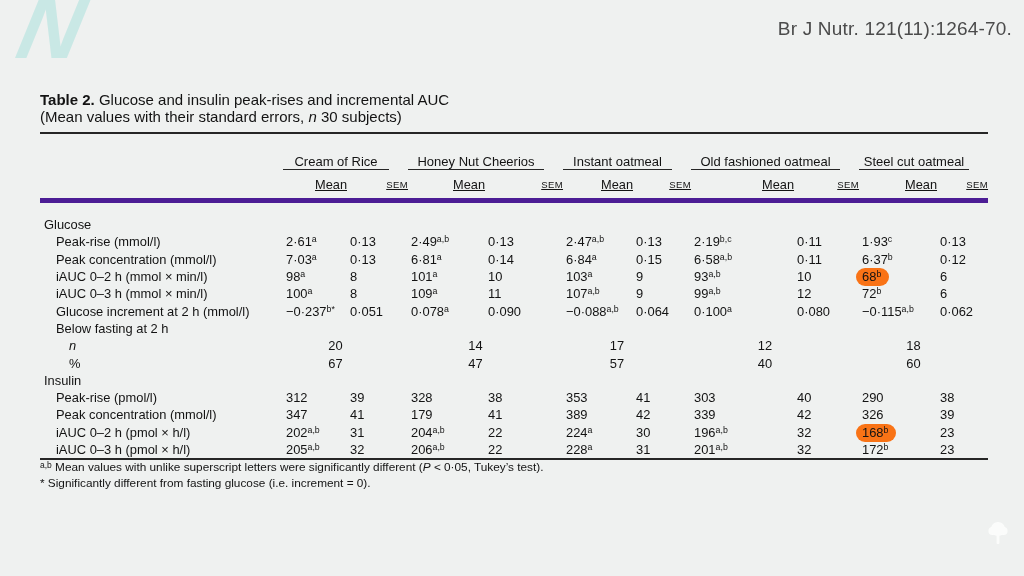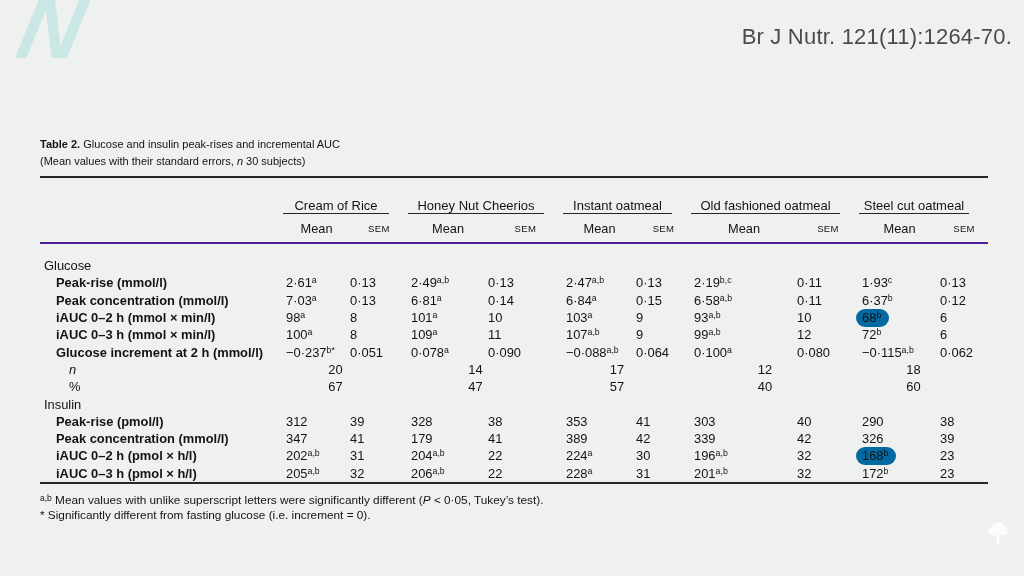--- a/index.html
+++ b/index.html
@@ -8,58 +8,59 @@
     background:#eff1f0;
     font-family:"Liberation Sans", sans-serif;
     color:#131313;
   }
   .logo{
     position:absolute;top:-16px;left:20px;
     font-size:88px;line-height:1;font-weight:bold;font-style:italic;
     color:#c9e8e5;transform:skewX(-12deg);user-select:none;
   }
   .citation{
-    position:absolute;top:24px;right:12px;
-    font-size:22px;color:#4b4b4b;letter-spacing:0.2px;
+    position:absolute;top:18px;right:12px;
+    font-size:19px;color:#4b4b4b;letter-spacing:0.2px;
   }
   .content{position:absolute;left:40px;top:92px;width:948px;}
-  .title{font-size:11px;line-height:16.5px;color:#131313;margin-top:44px;}
+  .title{font-size:15px;line-height:16.5px;color:#131313;}
   .title b{font-weight:bold;}
   .it{font-style:italic;}
 
   table{
     border-collapse:collapse;table-layout:fixed;width:948px;margin-top:7px;
     border-top:2px solid #262626;border-bottom:2px solid #262626;
   }
   th,td{padding:0;white-space:nowrap;font-weight:normal;}
   .grp-row th{height:36px;vertical-align:bottom;}
   .grp-inner{
     margin-right:19px;border-bottom:1.5px solid #262626;
     text-align:center;font-size:13px;
   }
   .sub-row th{
-    height:28px;vertical-align:middle;text-align:center;
-    border-bottom:2px solid #4c1d95;
+    height:28px;vertical-align:middle;text-align:right;
+    border-bottom:5px solid #4c1d95;
+    text-decoration:underline;
   }
   .mean-h{font-size:12.8px;padding-left:3px;}
   .sem-h{font-size:9.5px;letter-spacing:0.4px;padding-left:3px;}
 
   tbody td{height:17.3px;font-size:12.9px;vertical-align:middle;}
   tbody tr:first-child td{padding-top:13px;}
   td.lbl0{padding-left:4px;}
-  td.lbl1{padding-left:16px;font-weight:bold;}
+  td.lbl1{padding-left:16px;}
   td.lbl2{padding-left:29px;}
   td.mean{padding-left:3px;}
   td.sem{padding-left:3px;}
   td.spanv{text-align:center;padding-right:20px;}
   sup{font-size:8.8px;vertical-align:4px;line-height:0;}
   .mval{display:inline-block;text-align:right;}
-  .hl{background:#0369a1;border-radius:11px;padding:1px 8px 2px 6px;margin:-1px 0 -2px -6px;}
-
-  .footnotes{margin-top:9px;font-size:11.8px;line-height:15.5px;color:#131313;}
+  .hl{background:#f97316;border-radius:11px;padding:1px 8px 2px 6px;margin:-1px 0 -2px -6px;}
+
+  .footnotes{font-size:11.8px;line-height:15.5px;color:#131313;}
   .footnotes sup{font-size:8.5px;vertical-align:3px;}
 
   .watermark{position:absolute;right:14px;bottom:30px;opacity:0.92;}
 </style>
 </head>
 <body>
 
 <div class="logo">N</div>
 
 <div class="citation">Br J Nutr. 121(11):1264-70.</div>
@@ -180,20 +181,23 @@
           <td class="mean"><span class="mval">0·078<sup>a</sup></span></td>
           <td class="sem">0·090</td>
           <td class="mean"><span class="mval">−0·088<sup>a,b</sup></span></td>
           <td class="sem">0·064</td>
           <td class="mean"><span class="mval">0·100<sup>a</sup></span></td>
           <td class="sem">0·080</td>
           <td class="mean"><span class="mval">−0·115<sup>a,b</sup></span></td>
           <td class="sem">0·062</td>
         </tr>
         <tr>
+          <td class="lbl1" colspan="11">Below fasting at 2 h</td>
+        </tr>
+        <tr>
           <td class="lbl2 it">n</td>
           <td class="spanv" colspan="2">20</td>
           <td class="spanv" colspan="2">14</td>
           <td class="spanv" colspan="2">17</td>
           <td class="spanv" colspan="2">12</td>
           <td class="spanv" colspan="2">18</td>
         </tr>
         <tr>
           <td class="lbl2">%</td>
           <td class="spanv" colspan="2">67</td>

